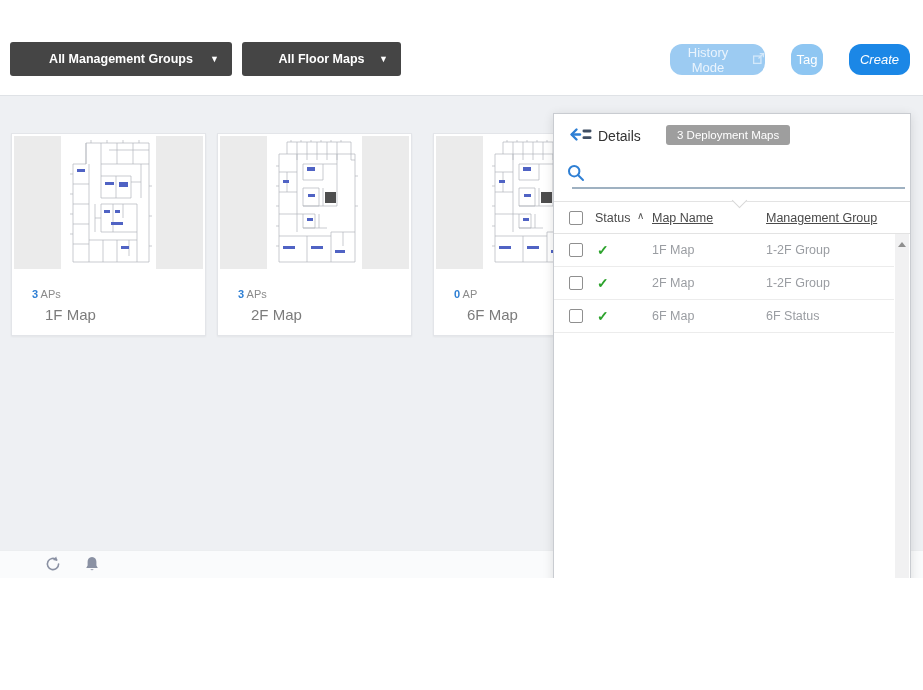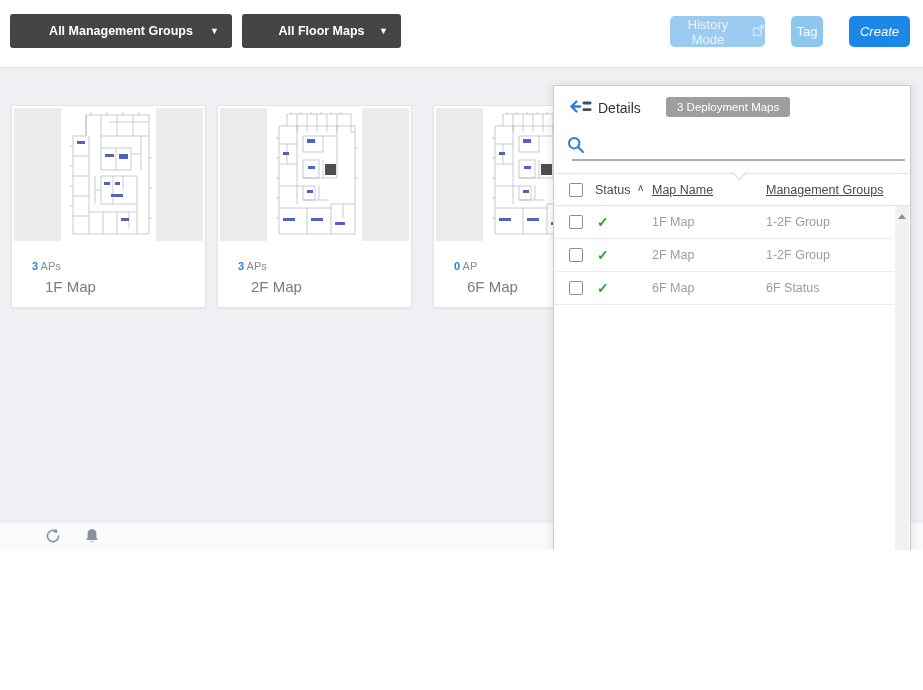--- a/index.html
+++ b/index.html
@@ -1,36 +1,37 @@
 <!DOCTYPE html>
 <html><head>
 <meta charset="utf-8">
 <style>
   * { box-sizing: border-box; margin: 0; padding: 0; }
   html,body { background:#fff; }
   .app {
     position: relative; width: 923px; height: 550px;
     background: #eef0f3; overflow: hidden;
     font-family: "Liberation Sans", sans-serif;
+    margin-top: 28px;
   }
   
   .topbar {
     position: absolute; top:0; left:0; width:100%; height:68px;
     background:#fff; border-bottom:1px solid #dfe2e6;
   }
   .dd {
     position:absolute; top:14px; height:34px; background:#454545; color:#fff;
     border-radius:3px; display:flex; align-items:center; justify-content:center;
     font-size:12.5px; font-weight:bold; cursor:pointer;
   }
   .dd .dd-caret { position:absolute; right:13px; font-size:9px; color:#fff; }
   .dd1 { left:10px;  width:222px; }
   .dd2 { left:242px; width:159px; }
   .btn {
-    position:absolute; top:16px; height:31px; border:none; border-radius:5px;
+    position:absolute; top:16px; height:31px; border:none; border-radius:12px;
     color:#fff; font-size:13px; font-family:inherit; cursor:pointer;
     display:flex; align-items:center; justify-content:center; gap:6px;
   }
   .btn-history { left:670px; width:95px;  background:#9ccbf2; color:#eaf4fd; }
   .btn-tag     { left:791px; width:32px;  background:#8ec6f2; }
   .btn-create  { left:849px; width:61px;  background:#1b87e6;font-style:italic; }
   
   .card {
     position:absolute; top:105px; width:195px; height:203px; background:#fff;
     border:1px solid #e3e5e9; box-shadow:0 1px 2px rgba(0,0,0,.05); cursor:pointer;
@@ -263,21 +264,21 @@
     </span>
     <div class="search-underline"></div>
 
     <div class="notch"></div>
 
     <div class="thead">
       <div class="checkbox"></div>
       <span class="col-status">Status</span>
       <span class="sort-caret">∧</span>
       <span class="col-map">Map Name</span>
-      <span class="col-group">Management Groups</span>
+      <span class="col-group">Management Group</span>
     </div>
 
     <div class="trow trow0">
       <div class="checkbox"></div>
       <span class="row-check">✓</span>
       <span class="cell-map">1F Map</span>
       <span class="cell-group">1-2F Group</span>
     </div>
     <div class="trow trow1">
       <div class="checkbox"></div>

